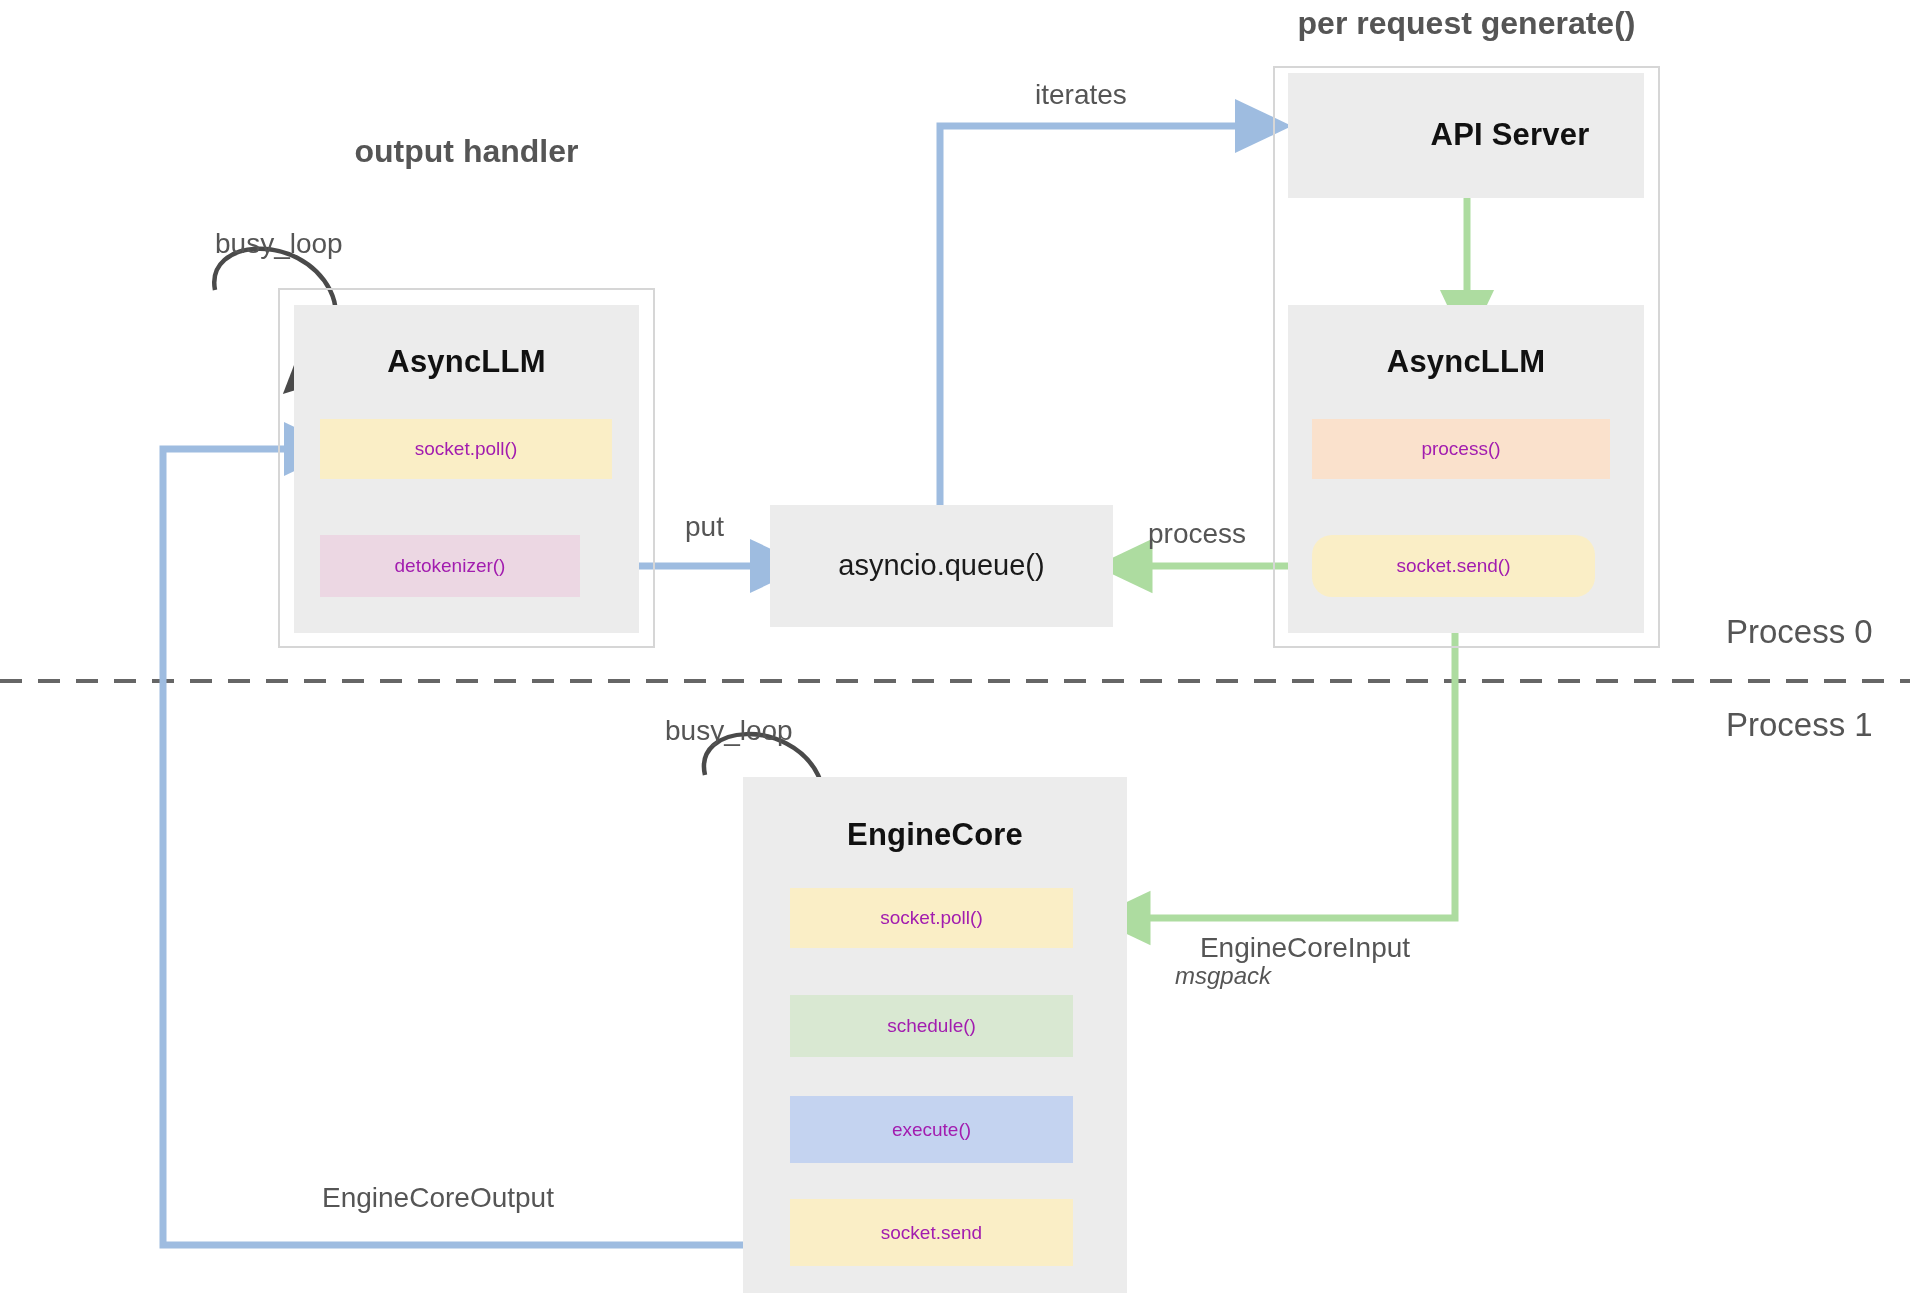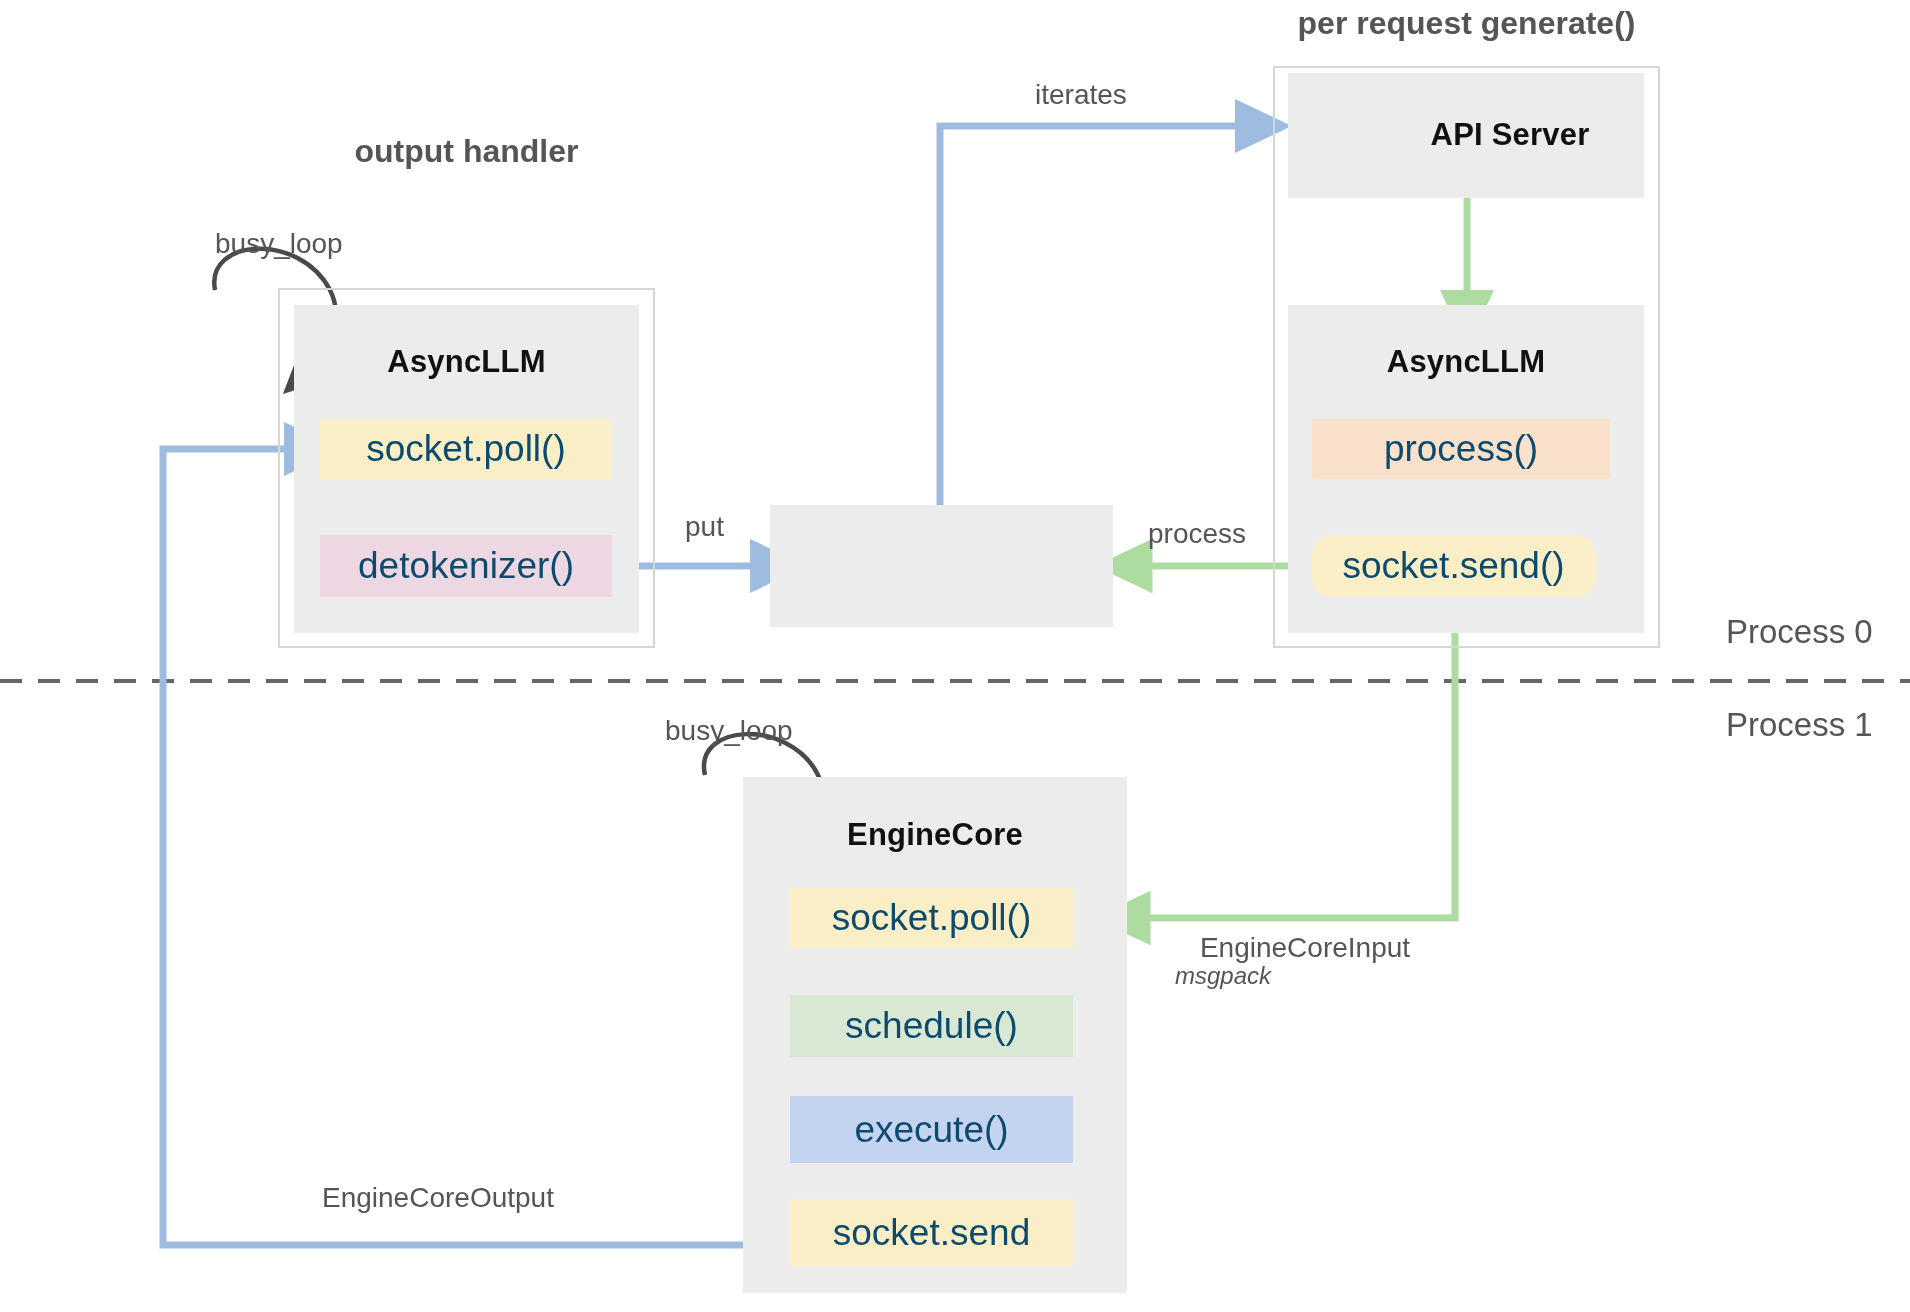--- a/index.html
+++ b/index.html
@@ -48,22 +48,22 @@
     color: #111111;
     text-align: center;
     letter-spacing: 0.2px;
   }
   .sub-box {
     position: absolute;
     box-sizing: border-box;
     display: flex;
     align-items: center;
     justify-content: center;
-    font-size: 37px;
-    color: #0c4a6e;
+    font-size: 19px;
+    color: #a21caf;
     text-align: center;
   }
   .group-label {
     position: absolute;
     font-weight: bold;
     font-size: 32px;
     color: #555555;
     text-align: center;
     white-space: nowrap;
   }
@@ -136,23 +136,24 @@
 
   <div class="group-frame" style="left:1273px; top:66px; width:387px; height:582px;"></div>
 
   <div class="group-label" style="left:278px; top:133px; width:377px;">output handler</div>
 
   <div class="group-label" style="left:1233px; top:5px; width:467px;">per request generate()</div>
 
   <div class="box panel" style="left:294px; top:305px; width:345px; height:328px;"></div>
   <div class="panel-title" style="left:294px; top:344px; width:345px;">AsyncLLM</div>
   <div class="sub-box" style="left:320px; top:419px; width:292px; height:60px; background:#faeec6;">socket.poll()</div>
-  <div class="sub-box" style="left:320px; top:535px; width:292px; height:62px; background:#ecd7e3;">detokenizer()</div>
+  <div class="sub-box" style="left:320px; top:535px; width:260px; height:62px; background:#ecd7e3;">detokenizer()</div>
 
   <div class="box panel" style="left:770px; top:505px; width:343px; height:122px;"></div>
+  <div class="plain-box-label" style="left:770px; top:549px; width:343px; text-align:center;">asyncio.queue()</div>
 
   <div class="box panel" style="left:1288px; top:73px; width:356px; height:125px;"></div>
   <div class="panel-title" style="left:1288px; top:117px; width:356px;padding-left:44px;">API Server</div>
 
   <div class="box panel" style="left:1288px; top:305px; width:356px; height:328px;"></div>
   <div class="panel-title" style="left:1288px; top:344px; width:356px;">AsyncLLM</div>
   <div class="sub-box" style="left:1312px; top:419px; width:298px; height:60px; background:#fae1cc;">process()</div>
   <div class="sub-box" style="left:1312px; top:535px; width:283px; height:62px; background:#faeec6;border-radius:20px;">socket.send()</div>
 
   <div class="box panel" style="left:743px; top:777px; width:384px; height:516px;"></div>

